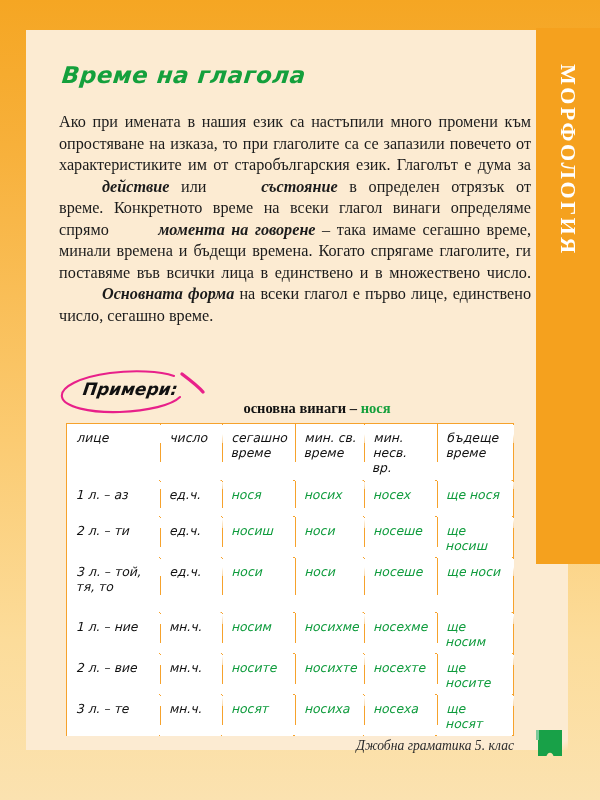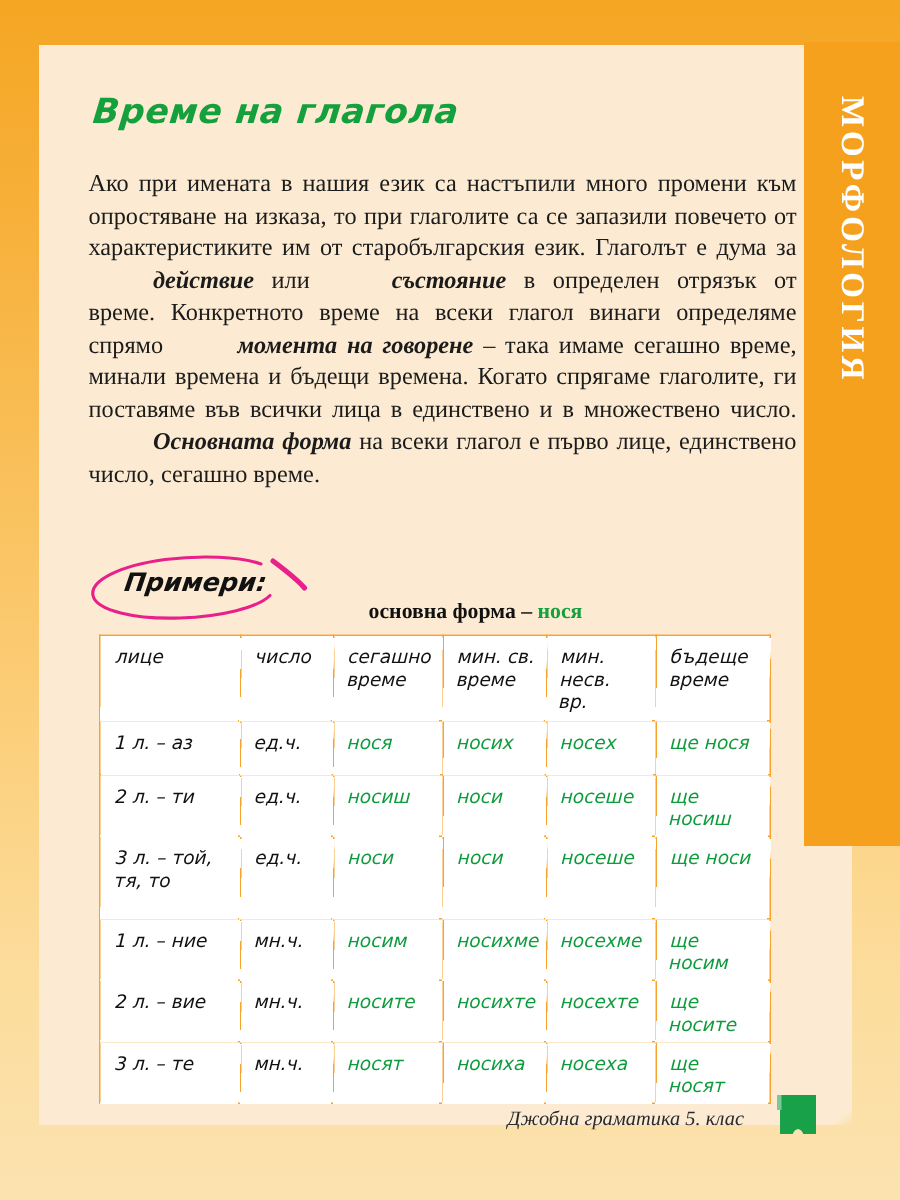--- a/index.html
+++ b/index.html
@@ -144,21 +144,21 @@
     line-height:15px;
     transform:skewX(-3deg);
   }
   #conj-table td.v{color:#0E9B3C;}
   #conj-table tr.hdr td{height:46px;}
   #conj-table tr.r td{height:25px;}
   #conj-table tr.r3 td{height:44px;}
 
   
   #footer{
-    position:absolute;left:0;top:700px;width:542px;height:46px;
+    position:absolute;left:18px;top:700px;width:542px;height:46px;
   }
   #footer .fname{
     position:absolute;right:72px;top:8px;
     font-family:"Liberation Serif",serif;
     font-style:italic;font-size:13.6px;color:#2a2a2a;
     white-space:nowrap;
   }
   #footer .logo{
     position:absolute;right:22px;top:-2px;width:28px;height:30px;
   }
@@ -186,21 +186,21 @@
 
   <div id="examples-badge">
     <svg class="ellipse" viewBox="0 0 150 44">
       <path d="M118 6 C104 1,78 0,54 3 C24 7,4 17,6 27 C8 37,34 43,64 42 C92 41,116 35,124 27" fill="none" stroke="#E8208A" stroke-width="2.1" stroke-linecap="round"></path>
       <path d="M126 4 C134 10,142 16,147 22" fill="none" stroke="#E8208A" stroke-width="3.4" stroke-linecap="round"></path>
     </svg>
     <div class="label">Примери:</div>
   </div>
 
   <div id="table-caption">
-    <span>основна форма – </span><span class="verb">нося</span>
+    <span>основна винаги – </span><span class="verb">нося</span>
   </div>
 
   <table id="conj-table">
     <tbody>
         <tr class="hdr">
           <td style="width: 23%;">лице</td>
           <td style="width: 14%;">число</td>
           <td style="width: 17%;">сегашно време</td>
           <td style="width: 16%;">мин. св. време</td>
           <td style="width: 17%;">мин. несв. вр.</td>

